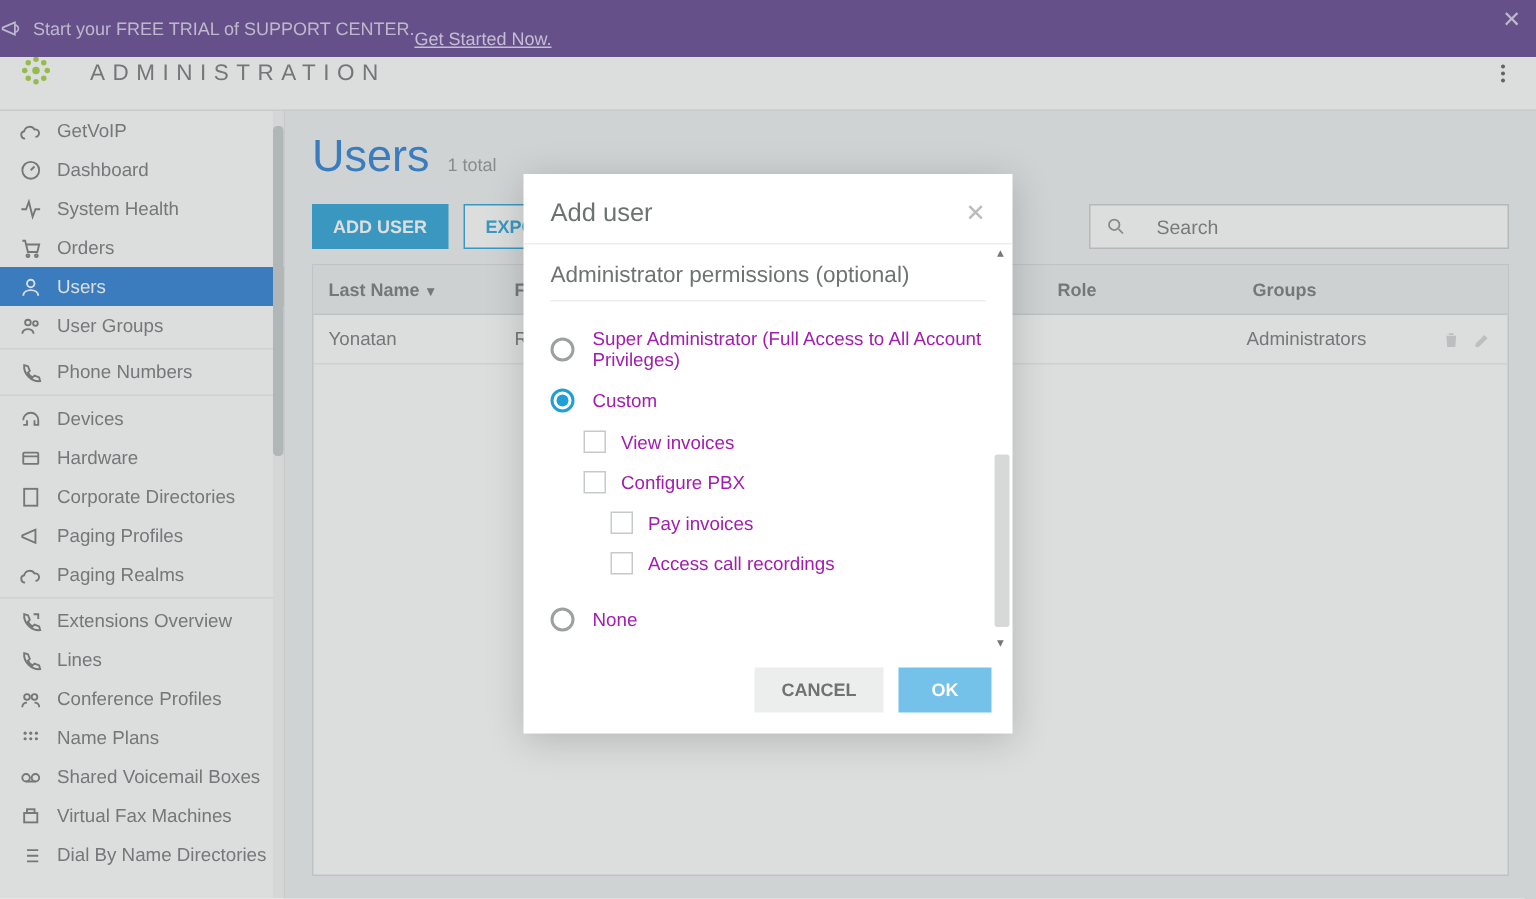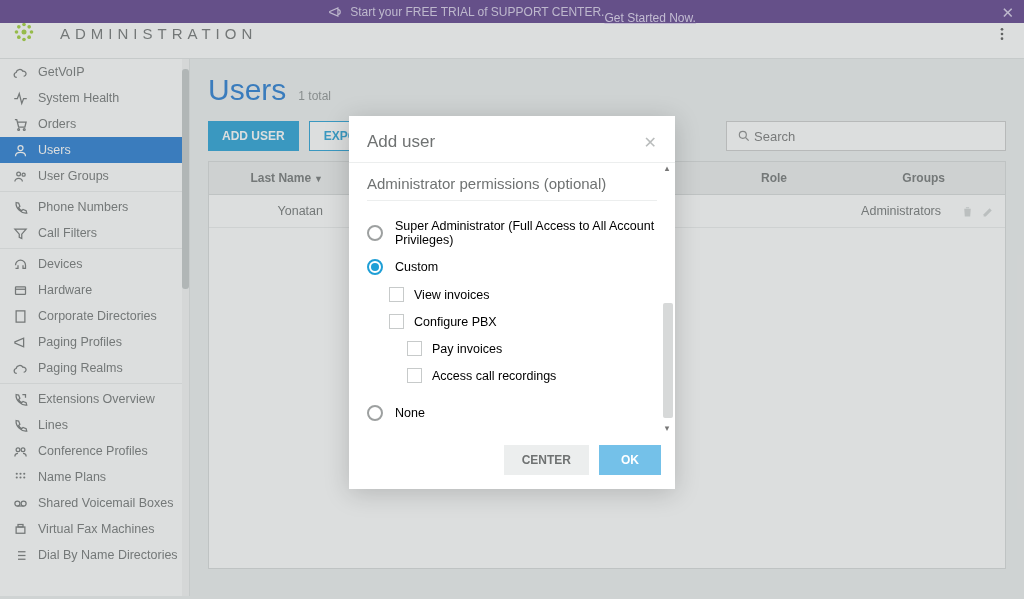--- a/index.html
+++ b/index.html
@@ -1,19 +1,19 @@
 <!DOCTYPE html>
 <html><head>
 <meta charset="utf-8">
 <style>
   * { box-sizing: border-box; margin: 0; padding: 0; }
   html, body { width: 1024px; height: 599px; overflow: hidden; font-family: "Helvetica Neue", Arial, sans-serif; font-size: 13px; color: #555; background:#eef0f0; }
   
   
-  .banner { height: 23px; background:#5a3b8a; color:#d6cbe8; display:flex; align-items:center; justify-content:center; position:relative; font-size:12px; }
+  .banner { height: 38px; background:#5a3b8a; color:#d6cbe8; display:flex; align-items:center; position:relative; font-size:12px; }
   .banner .megaphone { margin-right:8px; color:#d6cbe8; }
   .banner a { color:#ded2f0; text-decoration:underline; cursor:pointer;margin-top:13px; }
   .banner .close { position:absolute; right:10px; top:4px; color:#d6cbe8; cursor:pointer; font-size:15px; }
   
   
   .header { height: 36px; background:#fff; display:flex; align-items:flex-end; padding:16px 14px; border-bottom:1px solid #e1e4e4; }
   .header .logo { width:20px; height:20px; margin-right:26px; }
   .header .title { letter-spacing:5px; font-size:15px; color:#6e7171; font-weight:300; }
   .header .kebab { margin-left:auto; color:#555; cursor:pointer; }
   
@@ -32,46 +32,46 @@
   
   .content { flex:1; padding:14px 18px; background:#eef0f0; }
   .pg-title-row { display:flex; align-items:baseline; margin-bottom:14px; }
   .pg-title { font-size:30px; font-weight:300; color:#1f78d1; margin-right:12px; }
   .pg-count { font-size:12px; color:#8a8f8f; }
   
   .toolbar { display:flex; align-items:center; margin-bottom:10px; }
   .btn-primary { background:#1f9fd6; color:#fff; border:none; padding:8px 14px; font-size:12px; font-weight:600; cursor:pointer; margin-right:10px; }
   .btn-outline { background:#fff; border:1px solid #1f9fd6; color:#1f9fd6; padding:7px 14px; font-size:12px; font-weight:600; cursor:pointer; }
   .search { margin-left:auto; display:flex; align-items:center; border:1px solid #ccc; background:#fff; width:280px; height:30px; padding:0 10px; }
-  .search input { border:none; outline:none; flex:1; font-size:13px; color:#666; margin-left:3px; background:transparent; }
+  .search input { border:none; outline:none; flex:1; font-size:13px; color:#666; margin-left:20px; background:transparent; }
   
   .table { border:1px solid #d7dada; background:#fff; }
   .thead { display:flex; background:#eceeee; border-bottom:1px solid #d7dada; font-size:12px; color:#6f7272; font-weight:600; }
-  .thead > div, .trow > div { padding:9px 10px;text-align:right; }
+  .thead > div, .trow > div { padding:9px 10px; }
   .col-ln { flex:0 0 124px; } .col-fn { flex:0 0 120px; } .col-ext { flex:0 0 120px; }
-  .col-em { flex:1; } .col-role { flex:0 0 130px; } .col-grp { flex:0 0 130px;margin-left:28px; } .col-act { flex:0 0 50px; display:flex; gap:8px; align-items:center; justify-content:flex-end; }
+  .col-em { flex:1; } .col-role { flex:0 0 130px; } .col-grp { flex:0 0 130px; } .col-act { flex:0 0 50px; display:flex; gap:8px; align-items:center; justify-content:flex-end; }
   .trow { display:flex; font-size:12.5px; color:#6f7272; border-bottom:1px solid #eceeee; }
   .trow:last-child { border-bottom:none; }
   .sort-caret { font-size:9px; margin-left:3px; }
   .table-body-empty { height:340px; }
   .fadeicon { color:#d2d5d5; }
   
   
   .overlay { position:absolute; inset:0; background:rgba(130,135,135,0.28); display:flex; align-items:flex-start; justify-content:center; }
   .modal { margin-top:116px; width:326px; background:#fff; box-shadow:0 4px 24px rgba(0,0,0,0.18); }
   .modal-head { padding:16px 18px 10px; display:flex; align-items:center; }
   .modal-title { font-size:17px; color:#6f7272; font-weight:400; }
   .modal-close { margin-left:auto; color:#b9bcbc; cursor:pointer; font-size:16px; }
   .modal-body { padding:0 18px 6px; border-top:1px solid #eceeee; position:relative; }
   .modal-body-scrolltrack { position:absolute; right:2px; top:0; bottom:0; width:12px; }
   .body-thumb { position:absolute; right:0; width:10px; background:#d7d9d9; border-radius:2px; }
   .scroll-arrow { position:absolute; right:1px; width:10px; height:10px; font-size:9px; color:#777; text-align:center; line-height:10px; }
   .section-title { font-size:15px; color:#6f7272; padding:12px 0 8px; border-bottom:1px solid #eceeee; margin-bottom:12px; }
   
-  .radio-row, .check-row { display:flex; align-items:center; padding:6px 0; font-size:12.5px; color:#000000; }
+  .radio-row, .check-row { display:flex; align-items:center; padding:6px 0; font-size:12.5px; color:#a21caf; }
   .radio { width:16px; height:16px; border:2px solid #9da0a0; border-radius:50%; margin-right:12px; position:relative; flex-shrink:0; cursor:pointer; }
   .radio.sel { border-color:#1f9fd6; }
   .radio.sel::after { content:""; position:absolute; inset:2px; background:#1f9fd6; border-radius:50%; }
   .chk { width:15px; height:15px; border:1px solid #c7caca; margin-right:10px; flex-shrink:0; cursor:pointer; }
   .indent1 { padding-left:22px; }
   .indent2 { padding-left:40px; }
   
   .modal-foot { display:flex; justify-content:flex-end; padding:12px 14px 14px; gap:10px; }
   .btn-cancel { background:#eceeee; border:none; color:#6f7272; padding:8px 18px; font-size:12px; font-weight:600; cursor:pointer; }
   .btn-ok { background:#5cb7e6; border:none; color:#fff; padding:8px 22px; font-size:12px; font-weight:600; cursor:pointer; opacity:0.85; }
@@ -126,20 +126,29 @@
         <span class="ico">
           <svg width="15" height="15" viewBox="0 0 24 24" fill="none" stroke="currentColor" stroke-width="2">
             <path d="M17 18a4 4 0 1 0-1-7.9A6 6 0 0 0 5 12a4 4 0 0 0 1 7.9"></path>
           </svg>
         </span>
         <span>GetVoIP</span>
       </div>
     <div class="sb-item">
         <span class="ico">
           <svg width="15" height="15" viewBox="0 0 24 24" fill="none" stroke="currentColor" stroke-width="2">
+            <circle cx="12" cy="12" r="9"></circle>
+            <path d="M12 12l4-4"></path>
+          </svg>
+        </span>
+        <span>Dashboard</span>
+      </div>
+    <div class="sb-item">
+        <span class="ico">
+          <svg width="15" height="15" viewBox="0 0 24 24" fill="none" stroke="currentColor" stroke-width="2">
             <polyline points="2 12 7 12 10 4 14 20 17 12 22 12"></polyline>
           </svg>
         </span>
         <span>System Health</span>
       </div>
     <div class="sb-item">
         <span class="ico">
           <svg width="15" height="15" viewBox="0 0 24 24" fill="none" stroke="currentColor" stroke-width="2">
             <circle cx="9" cy="20" r="1.5"></circle>
             <circle cx="18" cy="20" r="1.5"></circle>
@@ -168,28 +177,20 @@
         <span>User Groups</span>
       </div>
     <div class="sb-sep"></div>
     <div class="sb-item">
         <span class="ico">
           <svg width="15" height="15" viewBox="0 0 24 24" fill="none" stroke="currentColor" stroke-width="2">
             <path d="M5 4l4 1 2 5-2 2c1 2 3 4 5 5l2-2 5 2 1 4c-9 1-18-8-17-17z"></path>
           </svg>
         </span>
         <span>Phone Numbers</span>
-      </div>
-    <div class="sb-item">
-        <span class="ico">
-          <svg width="15" height="15" viewBox="0 0 24 24" fill="none" stroke="currentColor" stroke-width="2">
-            <polygon points="3 5 21 5 14 13 14 20 10 18 10 13"></polygon>
-          </svg>
-        </span>
-        <span>Call Filters</span>
       </div>
     <div class="sb-sep"></div>
     <div class="sb-item">
         <span class="ico">
           <svg width="15" height="15" viewBox="0 0 24 24" fill="none" stroke="currentColor" stroke-width="2">
             <path d="M4 13a8 8 0 0 1 16 0v5h-4v-5"></path>
             <path d="M4 18h4v-5"></path>
           </svg>
         </span>
         <span>Devices</span>
@@ -401,17 +402,17 @@
         <span>None</span>
       </div>
 
       <div class="modal-body-scrolltrack">
         <span class="scroll-arrow" style="top:0">▴</span>
         <div class="body-thumb" style="top:140px;height:115px"></div>
         <span class="scroll-arrow" style="bottom:0">▾</span>
       </div>
     </div>
     <div class="modal-foot">
-      <button class="btn-cancel">CENTER</button>
+      <button class="btn-cancel">CANCEL</button>
       <button class="btn-ok">OK</button>
     </div>
   </div>
 </div>
 
 </body></html>

